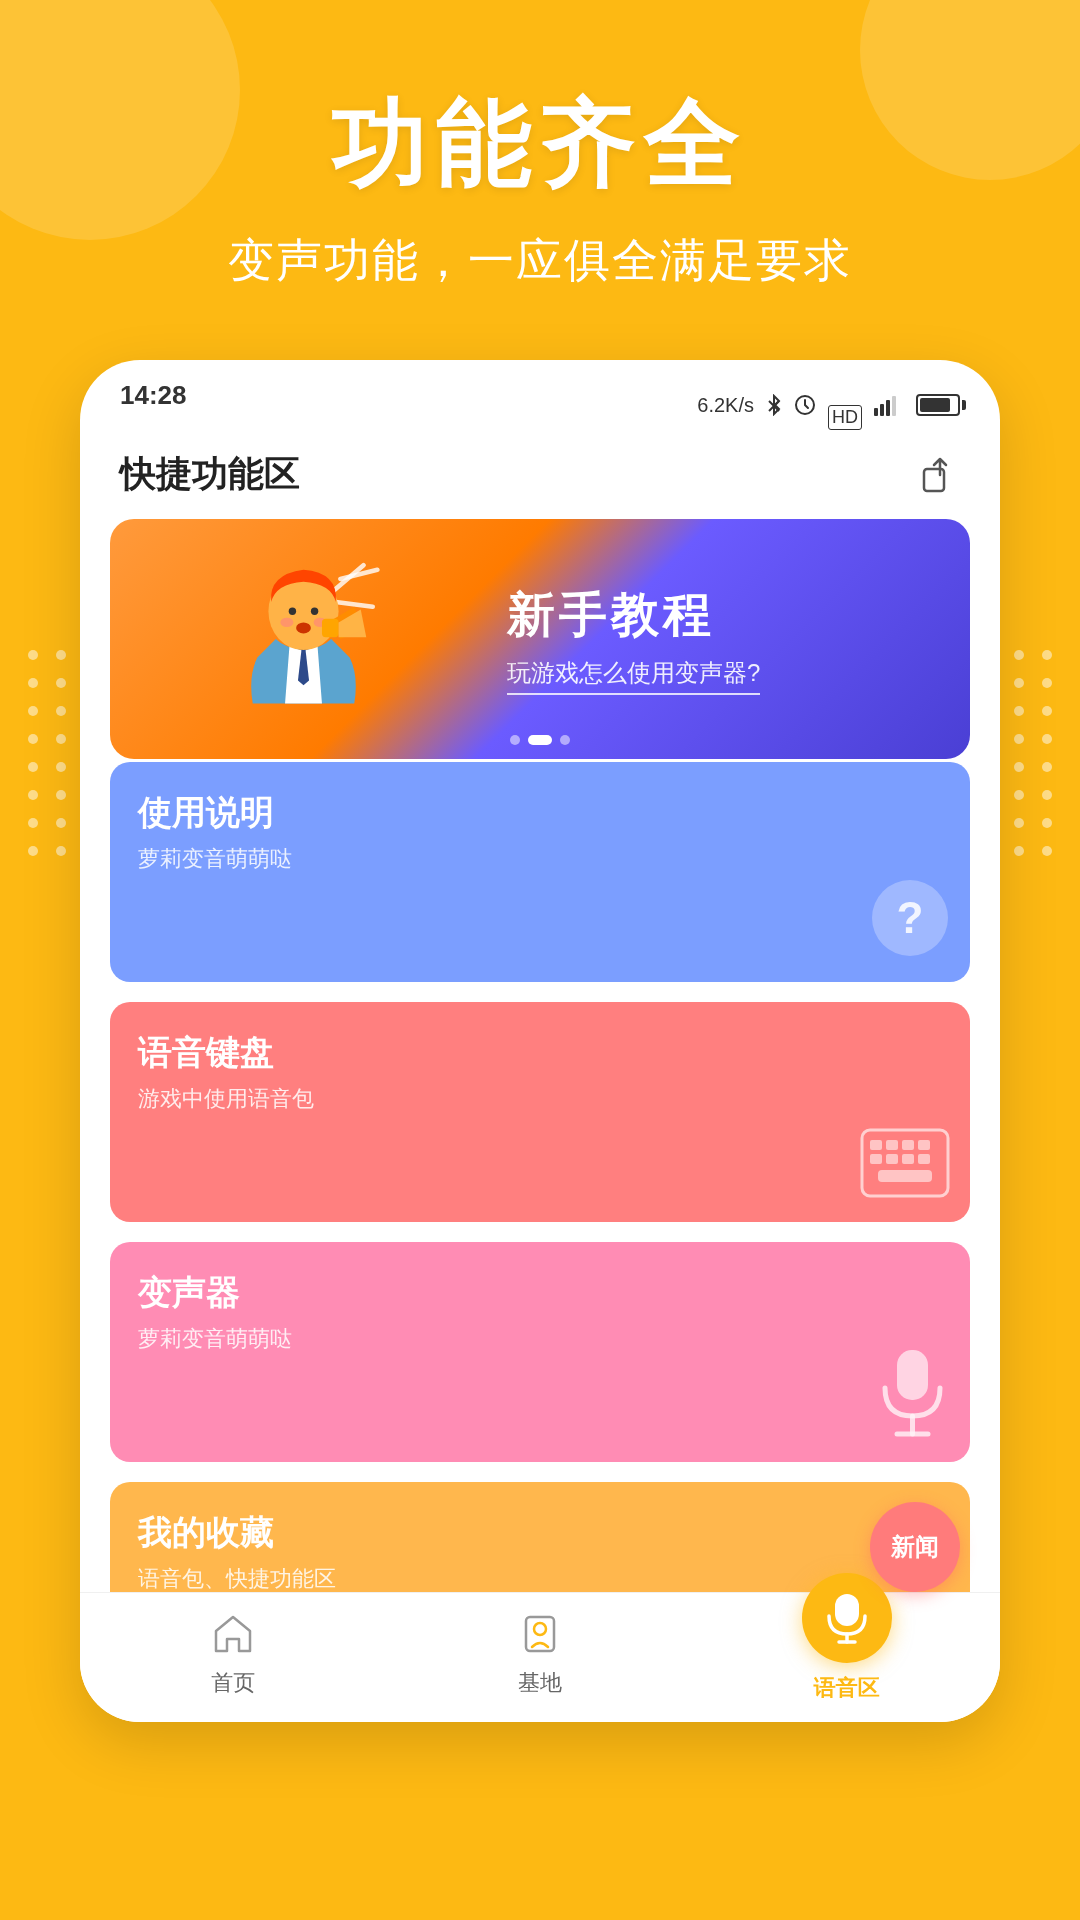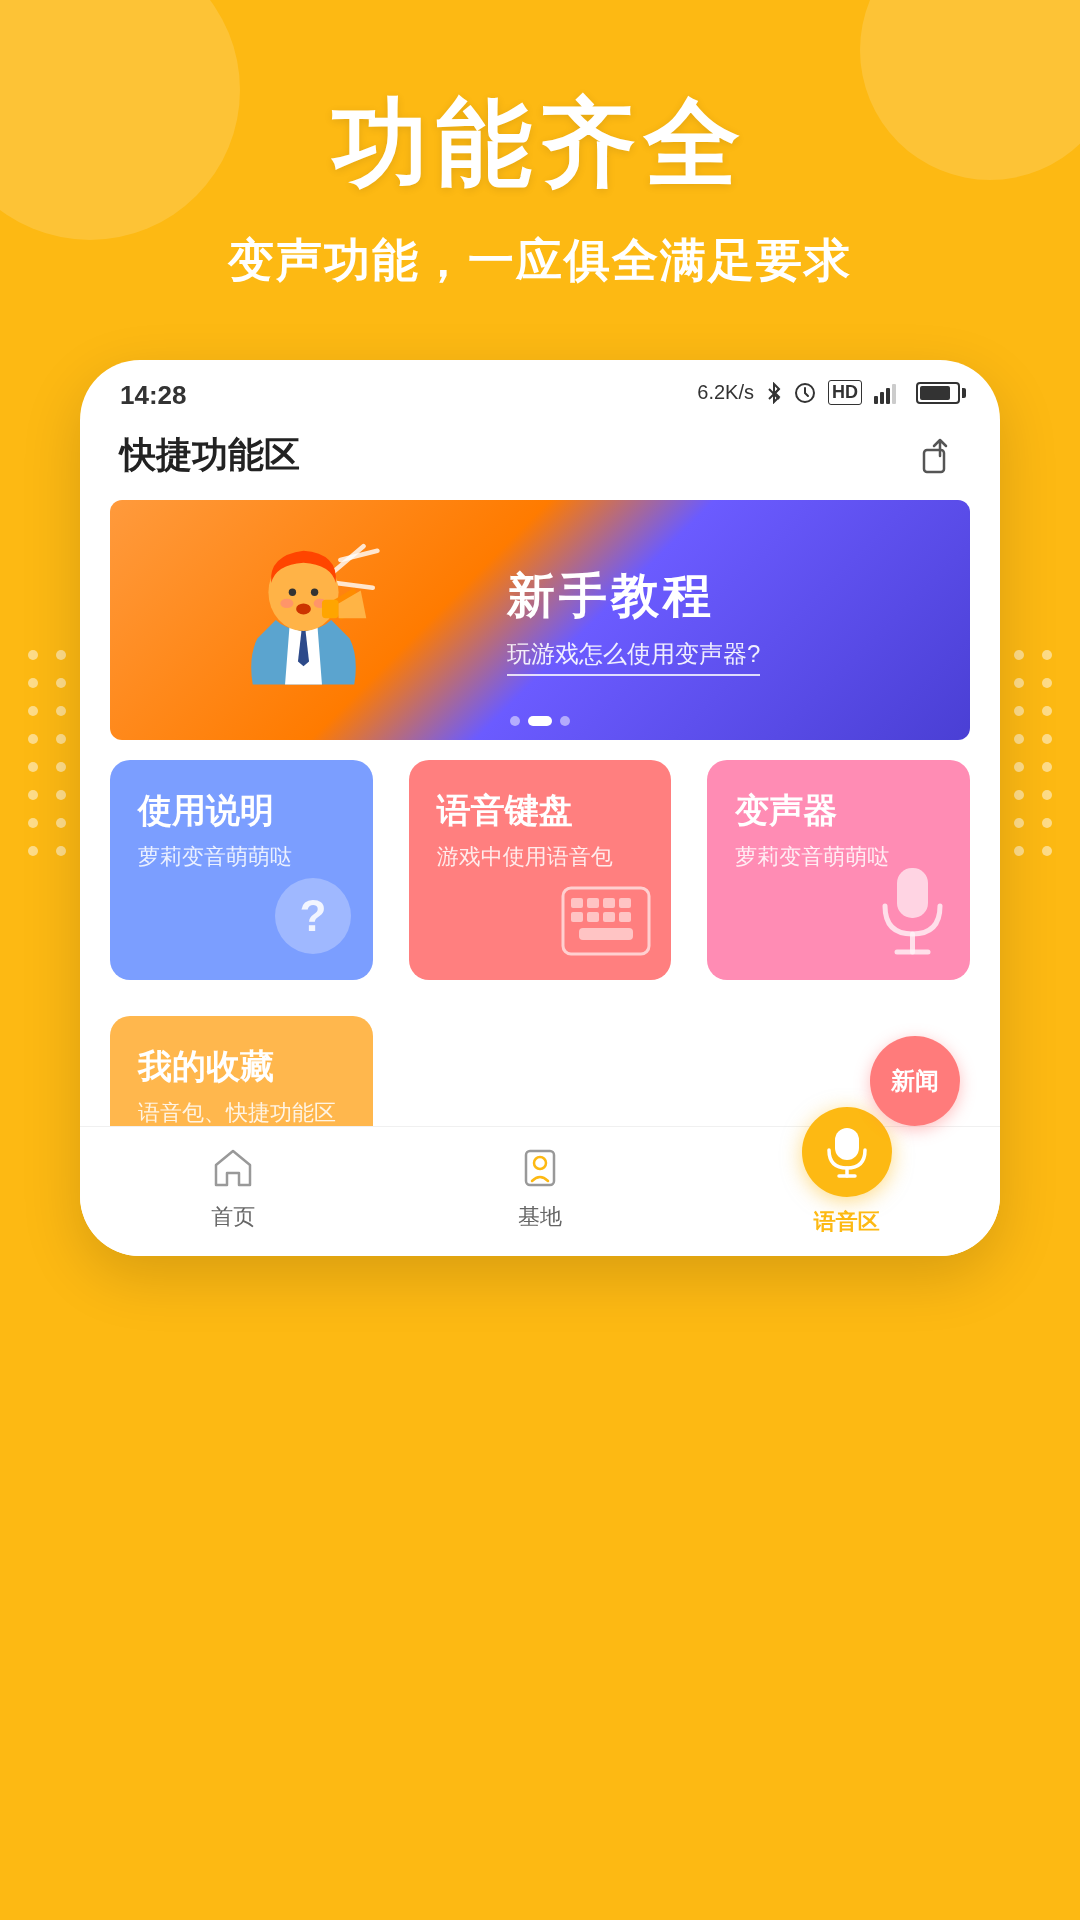--- a/index.html
+++ b/index.html
@@ -67,21 +67,21 @@
       font-size: 96px;
       font-weight: 800;
       color: white;
       letter-spacing: 8px;
       margin-bottom: 20px;
       text-shadow: 0 2px 8px rgba(0,0,0,0.1);
     }
     .sub-title {
       font-size: 46px;
       color: white;
-      font-weight: 700;
+      font-weight: 400;
       letter-spacing: 2px;
     }
 
     
     .phone-mockup {
       position: absolute;
       top: 360px;
       left: 80px;
       right: 80px;
       background: white;
@@ -154,23 +154,23 @@
       color: #222;
     }
 
     
     .content-area {
       padding: 0 30px 20px;
     }
 
     
     .banner {
-      border-radius: 12px;
+      border-radius: 24px;
       overflow: hidden;
-      margin-bottom: 20px;
+      margin-bottom: 3px;
       height: 240px;
       background: linear-gradient(135deg, #FF9A3C 0%, #FF7B00 40%, #6B5BFF 55%, #4A3FD4 100%);
       position: relative;
       display: flex;
       align-items: center;
     }
     .banner-left {
       width: 45%;
       height: 100%;
       position: relative;
@@ -212,22 +212,22 @@
     }
     .banner-dot.active {
       background: white;
       width: 24px;
       border-radius: 5px;
     }
 
     
     .cards-grid {
       display: grid;
-      grid-template-columns: 1fr 1fr 1fr;
-      gap: 36px;
+      grid-template-columns: 1fr;
+      gap: 20px;
     }
     .card {
       border-radius: 20px;
       padding: 28px 28px 20px;
       height: 220px;
       position: relative;
       overflow: hidden;
     }
     .card-blue {
       background: #7B9EFF;
@@ -452,21 +452,21 @@
       <span style="font-size:20px;">6.2K/s</span>
       <svg width="16" height="22" viewBox="0 0 16 22" fill="none">
         <path d="M8 2l5 5-5 5V2zm0 8l5 5-5 5V10z" stroke="#333" stroke-width="2" fill="none"></path>
         <line x1="3" y1="7" x2="13" y2="17" stroke="#333" stroke-width="2"></line>
         <line x1="3" y1="17" x2="13" y2="7" stroke="#333" stroke-width="2"></line>
       </svg>
       <svg width="22" height="22" viewBox="0 0 22 22" fill="none">
         <circle cx="11" cy="11" r="9" stroke="#333" stroke-width="2"></circle>
         <path d="M11 6v5l3 3" stroke="#333" stroke-width="2" stroke-linecap="round"></path>
       </svg>
-      <span style="font-size:18px;border:1.5px solid #333;padding:1px 3px;border-radius:3px;font-weight:700;">HD</span>
+      <span style="font-size:18px;border:1.5px solid #333;padding:1px 3px;border-radius:3px;font-weight:400;margin-top:25px;">HD</span>
       <svg width="26" height="22" viewBox="0 0 26 22">
         <rect x="0" y="14" width="4" height="8" rx="1" fill="#333"></rect>
         <rect x="6" y="10" width="4" height="12" rx="1" fill="#333"></rect>
         <rect x="12" y="6" width="4" height="16" rx="1" fill="#333"></rect>
         <rect x="18" y="2" width="4" height="20" rx="1" fill="#ccc"></rect>
       </svg>
       <div class="battery-icon">
         <div class="battery-fill"></div>
       </div>
     </div>

